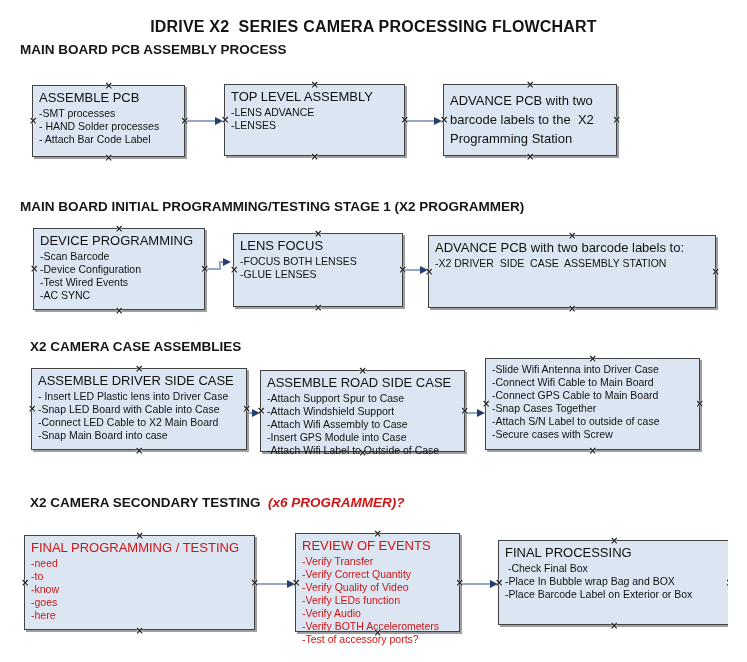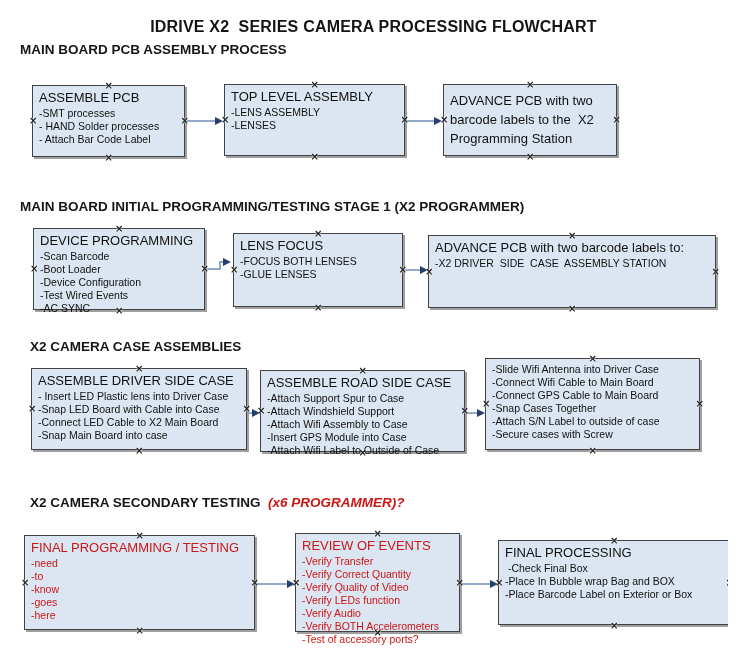--- a/index.html
+++ b/index.html
@@ -57,21 +57,21 @@
         <div>- Attach Bar Code Label</div>
       </div>
   <span class="handle h-top">×</span>
       <span class="handle h-bottom">×</span>
       <span class="handle h-left">×</span>
       <span class="handle h-right">×</span>
     </div>
   <div class="fbox" style="left:224px;top:84px;width:181px;height:72px;">
     <div class="fbox-title">TOP LEVEL ASSEMBLY</div>
     <div class="fbox-items">
-        <div>-LENS ASSEMBLY</div>
+        <div>-LENS ADVANCE</div>
         <div>-LENSES</div>
       </div>
   <span class="handle h-top">×</span>
       <span class="handle h-bottom">×</span>
       <span class="handle h-left">×</span>
       <span class="handle h-right">×</span>
     </div>
   <div class="fbox big-title" style="left:443px;top:84px;width:174px;height:72px;">
     <div class="fbox-title">ADVANCE PCB with two barcode labels to the  X2 Programming Station</div>
     <div class="fbox-items"></div>
@@ -85,21 +85,20 @@
   <div class="ahead" style="left:215px;top:117px;"></div>
   <div class="cline" style="left:407px;top:120px;width:27px;"></div>
   <div class="ahead" style="left:434px;top:117px;"></div>
 
   <div class="sec-heading" style="left:20px;top:199px;"><span>MAIN BOARD INITIAL PROGRAMMING/TESTING STAGE 1 (X2 PROGRAMMER)</span><span class="red-part"></span></div>
 
   <div class="fbox" style="left:33px;top:228px;width:172px;height:82px;">
     <div class="fbox-title">DEVICE PROGRAMMING</div>
     <div class="fbox-items">
         <div>-Scan Barcode</div>
-        <div>-Boot Loader</div>
         <div>-Device Configuration</div>
         <div>-Test Wired Events</div>
         <div>-AC SYNC</div>
       </div>
   <span class="handle h-top">×</span>
       <span class="handle h-bottom">×</span>
       <span class="handle h-left">×</span>
       <span class="handle h-right">×</span>
     </div>
   <div class="fbox" style="left:233px;top:233px;width:170px;height:74px;">

